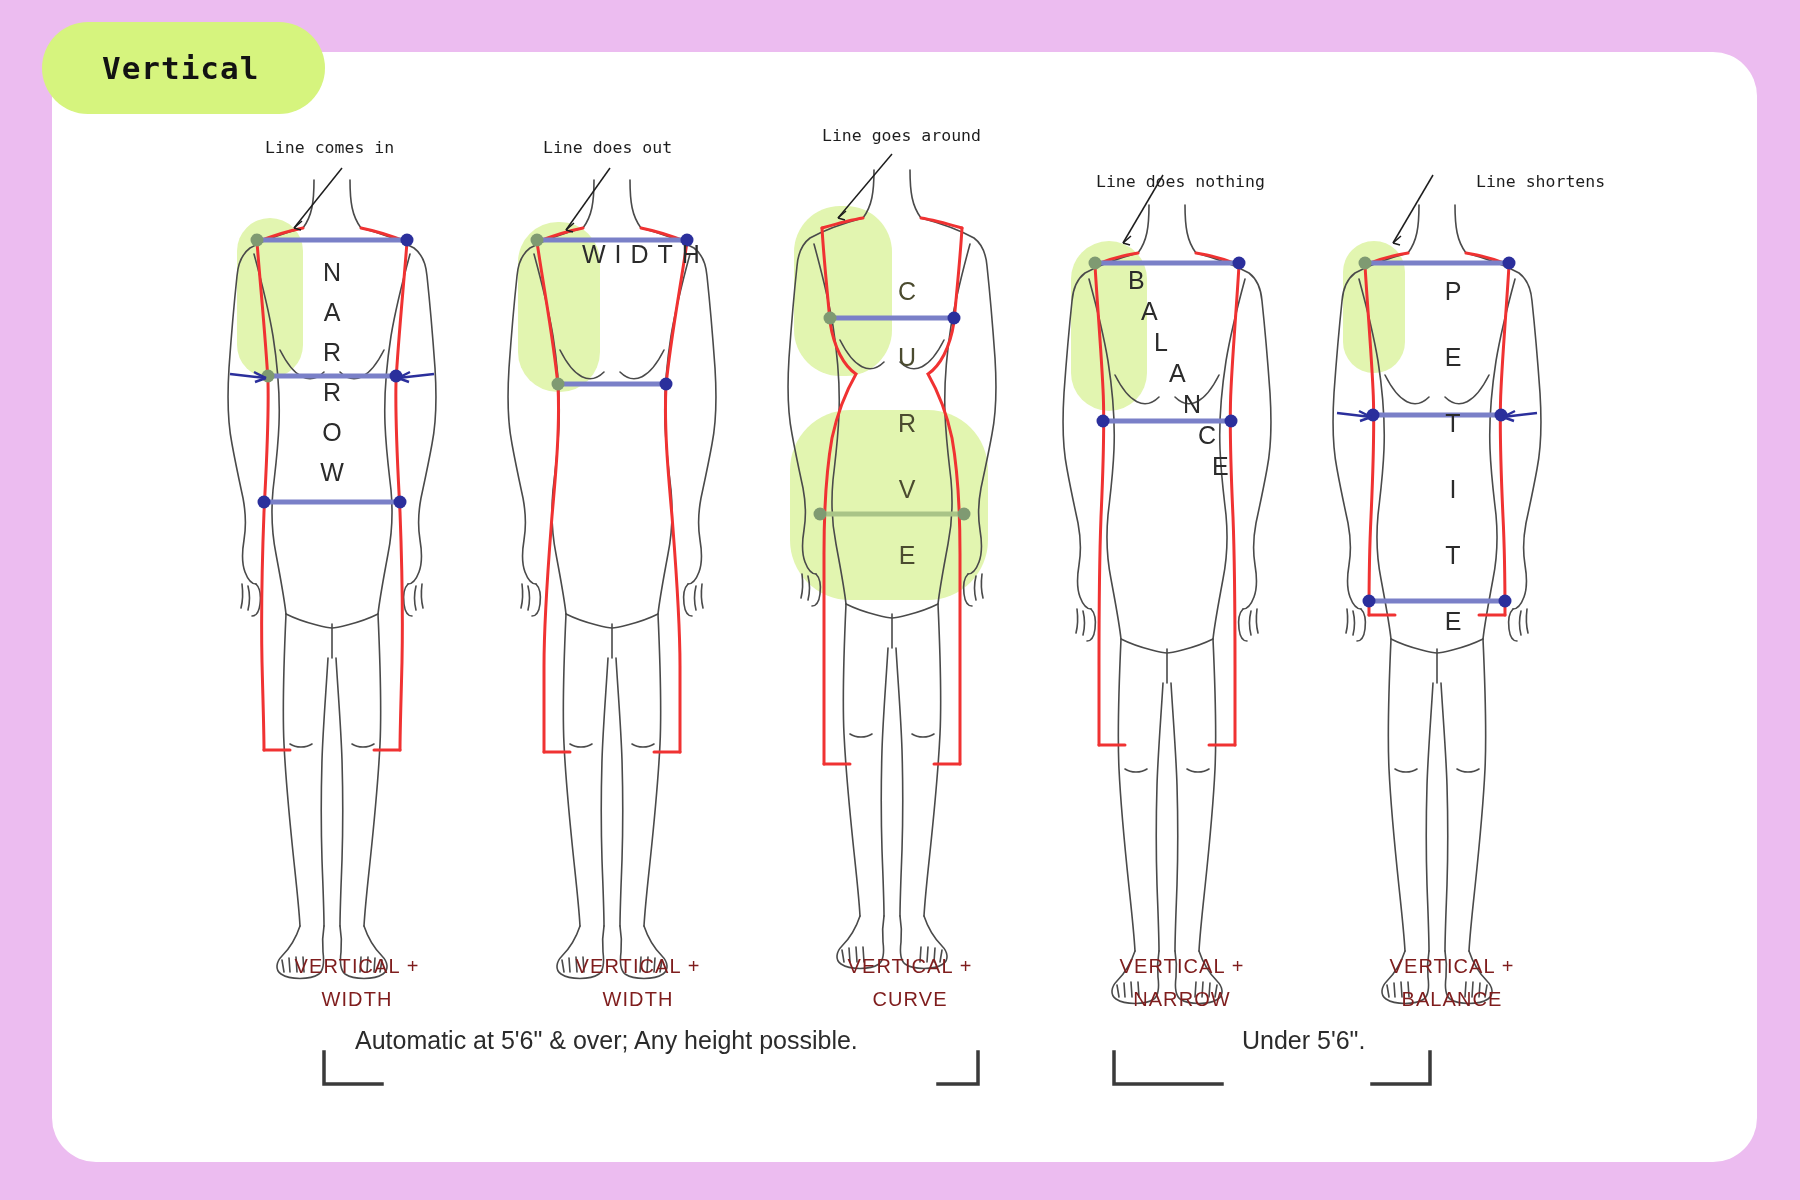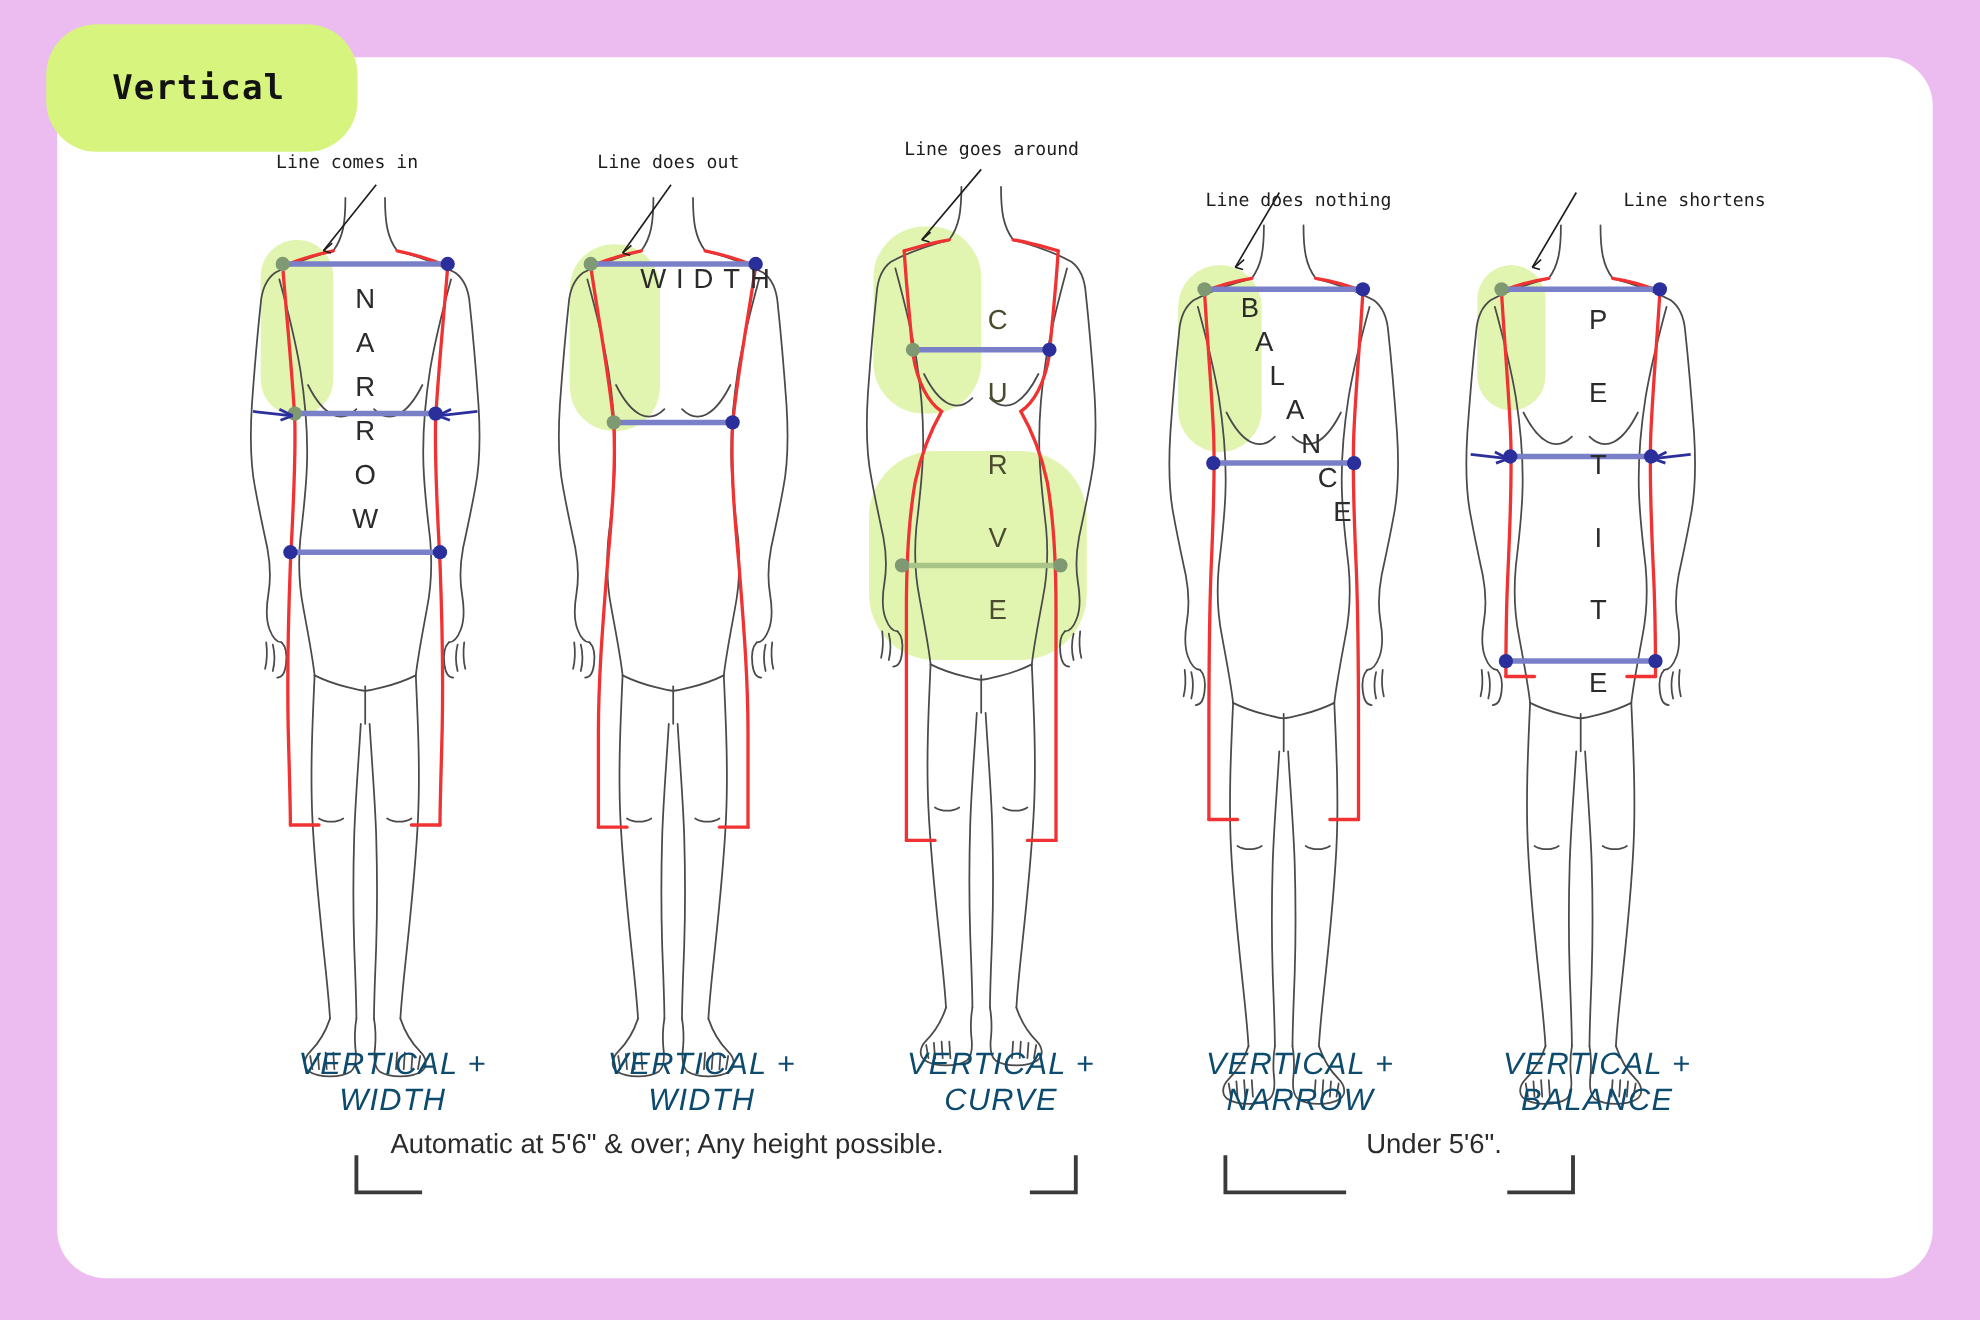--- a/index.html
+++ b/index.html
@@ -29,21 +29,21 @@
     background: #ffffff;
     border-radius: 44px;
   }
 
   
   .title-pill {
     position: absolute;
     left: 42px;
     top: 22px;
     width: 283px;
-    height: 116px;
+    height: 92px;
     background: #d6f47e;
     border-radius: 46px;
     display: flex;
     align-items: center;
     z-index: 20;
   }
   .title-pill .label {
     padding-left: 60px;
     font-family: "DejaVu Sans Mono", monospace;
     font-size: 31px;
@@ -103,27 +103,26 @@
   .diag-letters span {
     display: block;
     position: relative;
   }
 
   
   .caption {
     position: absolute;
     text-align: center;
     font-family: "Liberation Sans", sans-serif;
-    font-size: 28px;
+    font-size: 20px;
     font-weight: 400;
     letter-spacing: 1.1px;
-    color: #0c4a6e;
+    color: #7f1d1d;
     line-height: 33px;
     width: 260px;
-    font-style: italic;
   }
   .caption .l1, .caption .l2 { display: block; }
 
   .bracket-note {
     position: absolute;
     font-family: "Liberation Sans", sans-serif;
     font-size: 25px;
     font-weight: 500;
     color: #2b2b2b;
     white-space: nowrap;
@@ -437,21 +436,21 @@
       <path d="M886,1032 L926,1032 L926,1000"></path>
     </g>
 
     <g fill="none" stroke="#3a3a3a" stroke-width="3.5" stroke-linecap="square">
       <path d="M1062,1000 L1062,1032 L1170,1032"></path>
       <path d="M1320,1032 L1378,1032 L1378,1000"></path>
     </g>
   </svg>
   </div>
 
-  <div class="callout" style="left:251px; top:138px;">Line comes in</div>
+  <div class="callout" style="left:265px; top:138px;">Line comes in</div>
   <div class="callout" style="left:543px; top:138px;">Line does out</div>
   <div class="callout" style="left:822px; top:126px;">Line goes around</div>
   <div class="callout" style="left:1096px; top:172px;">Line does nothing</div>
   <div class="callout" style="left:1476px; top:172px;">Line shortens</div>
 
   <div class="vert-letters" style="left:312px; top:252px; width:40px;">
     <span>N</span>
     <span>A</span>
     <span>R</span>
     <span>R</span>

